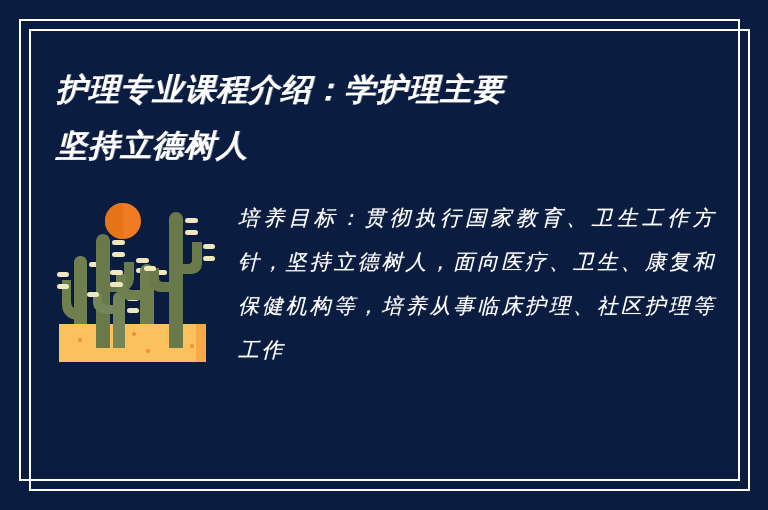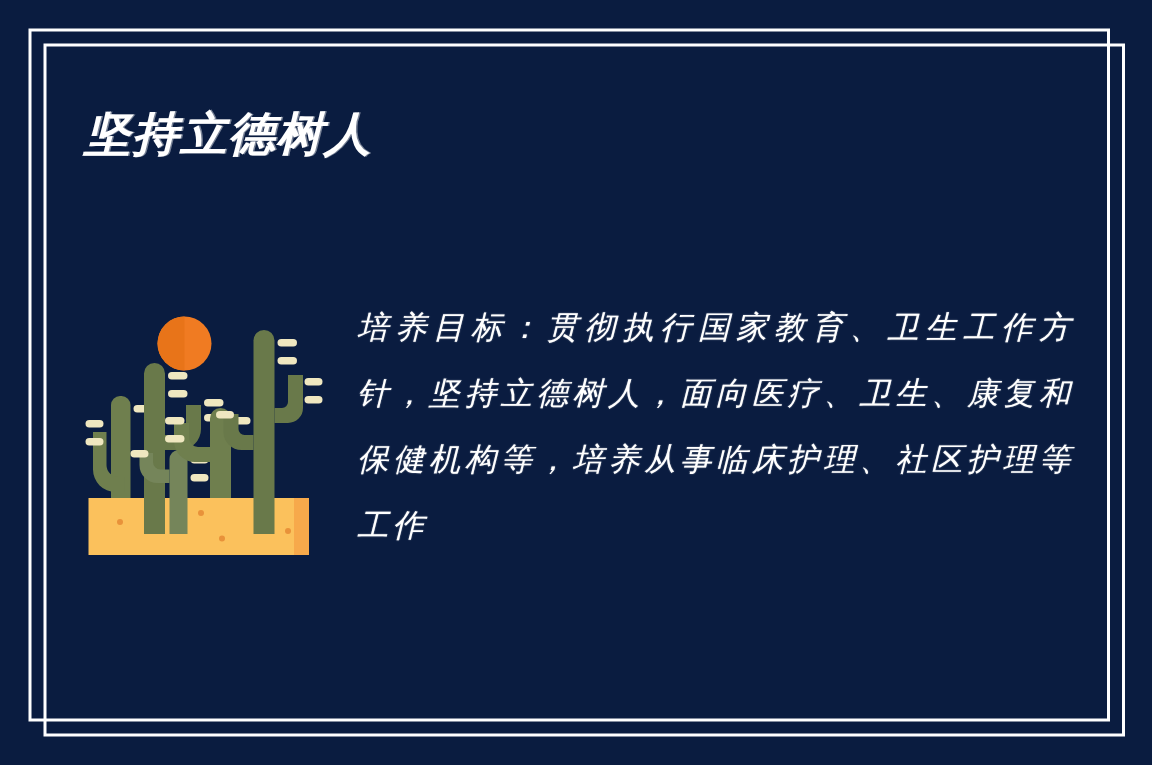--- a/index.html
+++ b/index.html
@@ -62,21 +62,21 @@
     text-shadow: 1px 0 0 rgba(255,255,255,0.45);
   }
 
   
   .content-row {
     position: absolute;
     left: 56px;
     top: 196px;
     width: 660px;
     display: flex;
-    align-items: flex-end;
+    align-items: flex-start;
   }
 
   .illustration {
     position: relative;
     width: 160px;
     height: 168px;
     flex: 0 0 160px;
   }
   .illustration svg { display: block; }
 
@@ -96,20 +96,21 @@
 </style>
 </head>
 <body>
 
 <div id="poster">
 
   <div class="frame-outer"></div>
   <div class="frame-inner"></div>
 
   <div class="title-block">
+    <div class="title-line">护理专业课程介绍：学护理主要</div>
     <div class="title-line">坚持立德树人</div>
   </div>
 
   <div class="content-row">
 
     <div class="illustration">
       <svg width="160" height="168" viewBox="0 0 160 168" xmlns="http://www.w3.org/2000/svg">
 
         <g>
           <circle cx="67" cy="25" r="18" fill="#f07b22"></circle>

